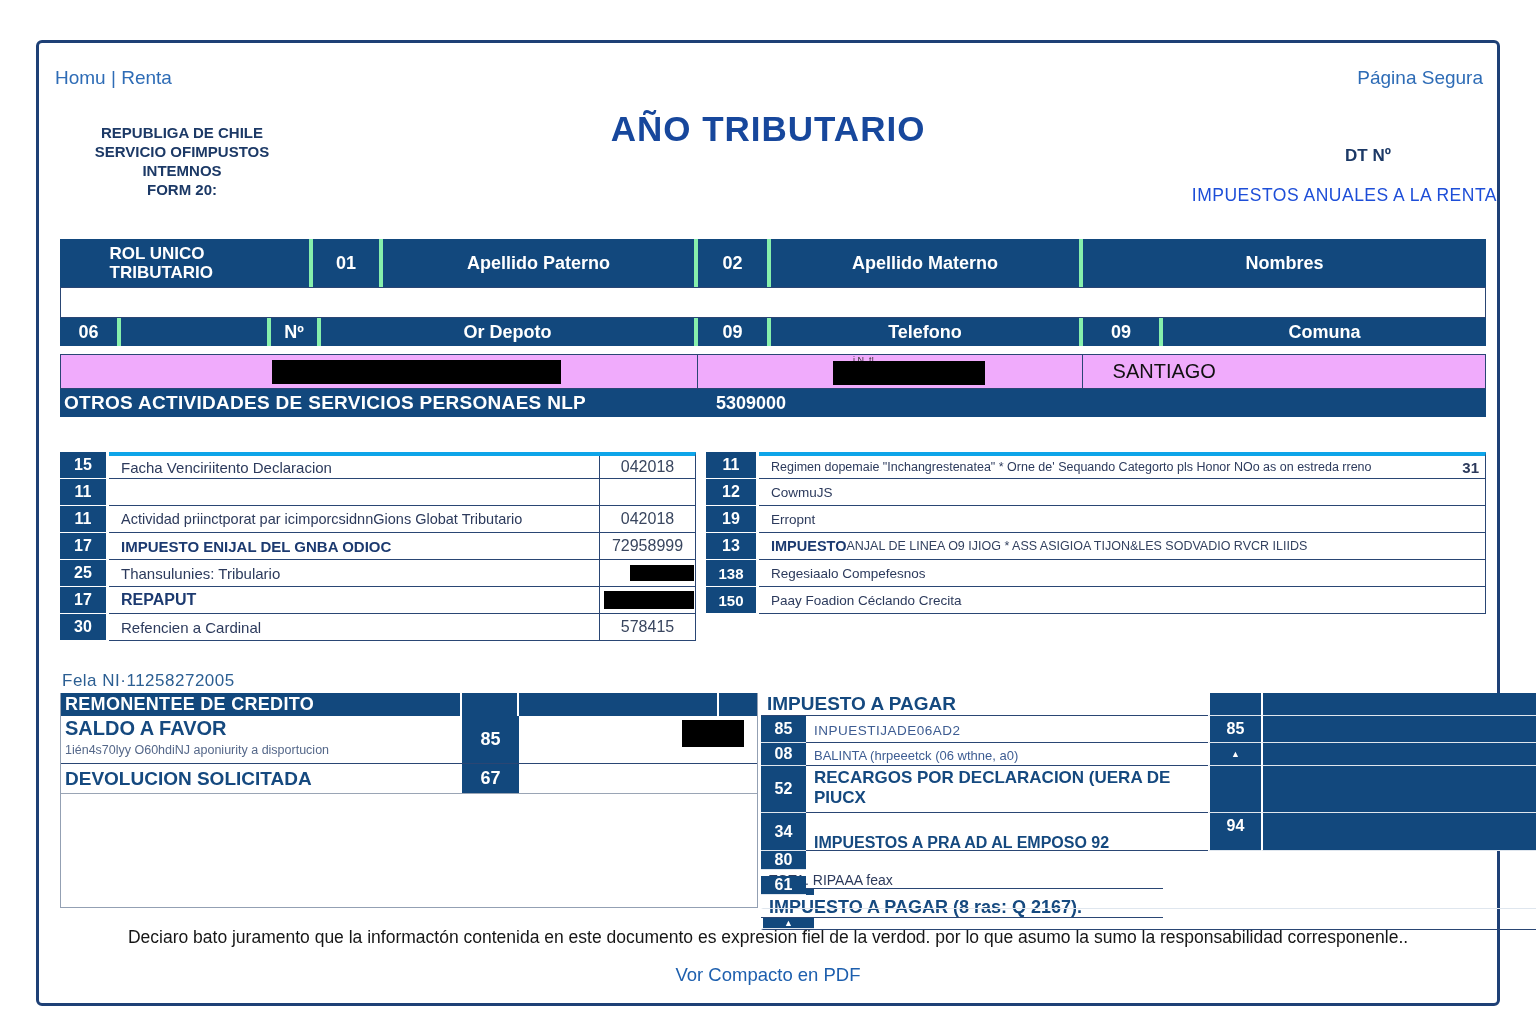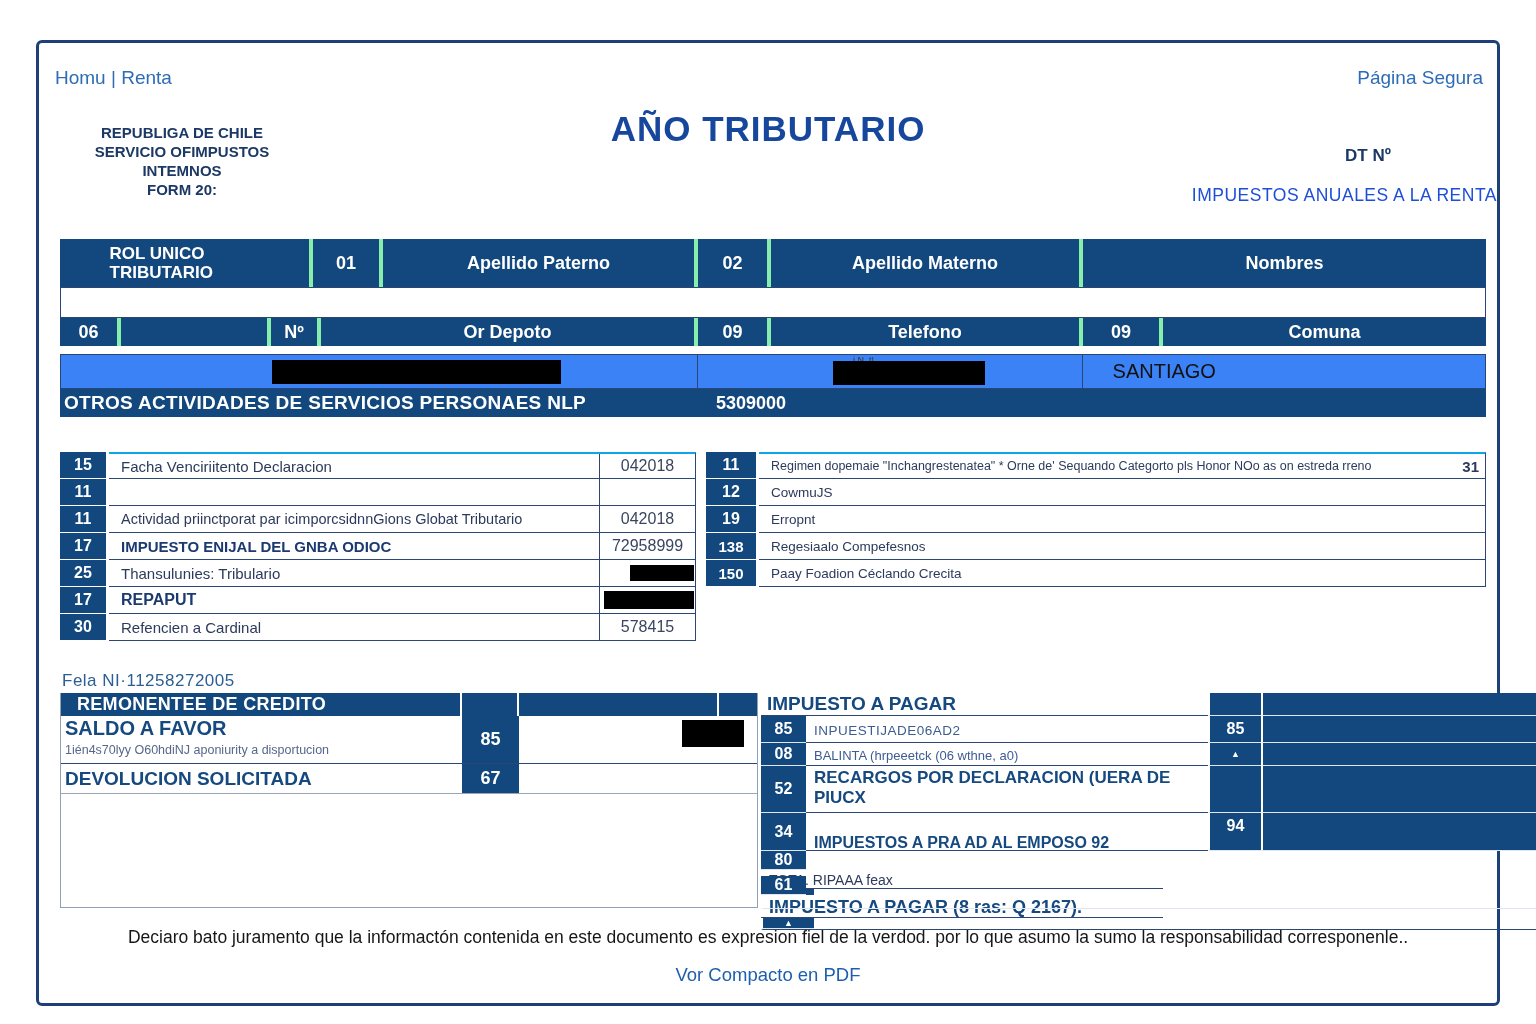--- a/index.html
+++ b/index.html
@@ -23,21 +23,21 @@
   .wcell:last-child { border-right:none; }
   .redact { position:absolute; background:#000; }
   .smudge { position:absolute; font-size:9px; color:#333; }
 
   .midrow { display:flex; height:27px; }
   .mcode { width:46px; background:#12487d; color:#fff; font-weight:bold; font-size:16px;
            display:flex; align-items:center; justify-content:center; border-bottom:1px solid #fff; }
   .mcode.wide { width:50px; }
   .mgap { width:3px; background:#fff; }
   .mbody { flex:1; display:flex; background:#fff; border-bottom:1px solid #2a4674; border-right:1px solid #2a4674; }
-  .midrow:first-child .mbody { border-top:2px solid #0ea5e9;gap:6px; }
+  .midrow:first-child .mbody { border-top:4px solid #0ea5e9;gap:6px; }
   .mlabel { flex:1; display:flex; align-items:center; padding-left:12px; font-size:15px; color:#2c3a5c; white-space:nowrap; overflow:hidden; }
   .mvalue { width:96px; position:relative; display:flex; align-items:center; justify-content:center;
             border-left:1px solid #2a4674; font-size:16px; color:#39465f; }
   .bold-navy { font-weight:bold; color:#1c3a70 !important; }
 
   .folio { font-size:17px; color:#2b5e92; letter-spacing:.5px; }
 
   .credit { position:absolute; left:21px; top:650px; width:698px; height:215px;
             border-left:1px solid #93a0b3; border-right:1px solid #93a0b3; border-bottom:1px solid #93a0b3; }
   .credit-head { position:relative; height:23px; display:flex; align-items:center; }
@@ -100,21 +100,21 @@
       <div class="hcell" style="width:61px;">06</div>
       <div class="hcell" style="width:150px;"></div>
       <div class="hcell" style="width:50px;">Nº</div>
       <div class="hcell" style="width:377px;">Or Depoto</div>
       <div class="hcell" style="width:73px;">09</div>
       <div class="hcell" style="width:312px;">Telefono</div>
       <div class="hcell" style="width:80px;">09</div>
       <div class="hcell" style="width:323px;">Comuna</div>
     </div>
 
-    <div class="idrow" style="top:115px; height:35px; background:#3b82f6; border:1px solid #2a4674;">
+    <div class="idrow" style="top:115px; height:35px; background:#f0abfc; border:1px solid #2a4674;">
       <div class="wcell" style="width:638px;">
         <div class="redact" style="left:211px; top:5px; width:289px; height:24px;"></div>
       </div>
       <div class="wcell" style="width:385px;">
         <span class="smudge" style="left:150px; top:0;">..i N..t!</span>
         <div class="redact" style="left:135px; top:6px; width:152px; height:24px;"></div>
       </div>
       <div class="wcell" style="width:403px; display:flex; align-items:center; padding-left:30px; font-size:20px; color:#111;">SANTIAGO</div>
     </div>
 
@@ -204,40 +204,50 @@
         </div>
     </div>
     <div class="midrow">
       <div class="mcode wide">19</div>
         <div class="mgap"></div>
       <div class="mbody">
           <div class="mlabel" style="font-size:13.5px;">Erropnt</div>
         </div>
     </div>
     <div class="midrow">
+      <div class="mcode wide">13</div>
+        <div class="mgap"></div>
+      <div class="mbody">
+          <div class="mlabel" style="font-size:12.5px; color:#33415f;">
+            <span style="font-weight:bold; font-size:14.5px; color:#1c3a70;">IMPUESTO</span>
+            <span> ANJAL DE LINEA O9 IJIOG * ASS ASIGIOA TIJON&amp;LES SODVADIO RVCR ILIIDS</span>
+          </div>
+        </div>
+    </div>
+    <div class="midrow">
       <div class="mcode wide" style="font-size:15px;">138</div>
         <div class="mgap"></div>
       <div class="mbody">
           <div class="mlabel" style="font-size:13.5px;">Regesiaalo Compefesnos</div>
         </div>
     </div>
     <div class="midrow">
       <div class="mcode wide" style="font-size:15px;">150</div>
         <div class="mgap"></div>
       <div class="mbody">
           <div class="mlabel" style="font-size:13.5px;">Paay Foadion Céclando Crecita</div>
         </div>
     </div>
   </div>
 
   <div class="folio abs" style="left:23px; top:628px;">Fela NI·11258272005</div>
 
   <div class="credit">
     <div class="credit-head navy">
-      <span style="font-weight:bold; font-size:18px; padding-left:16px; letter-spacing:.3px;">REMONENTEE DE CREDITO</span>
+      <span style="font-weight:bold; font-size:18px; padding-left:4px; letter-spacing:.3px;">REMONENTEE DE CREDITO</span>
       <div class="vsep" style="left:399px;"></div>
       <div class="vsep" style="left:456px;"></div>
       <div class="vsep" style="left:656px;"></div>
     </div>
     <div class="crow" style="height:48px; border-bottom:1px solid #2a4674;">
       <div class="clabel">
         <div class="abs" style="left:4px; top:1px; font-weight:bold; font-size:20px; color:#15497f;">SALDO A FAVOR</div>
         <div class="abs" style="left:4px; top:27px; font-size:12.5px; color:#55688a;">1ién4s70lyy O60hdiNJ aponiurity a disportucion</div>
       </div>
       <div class="ccode navy">85</div>

